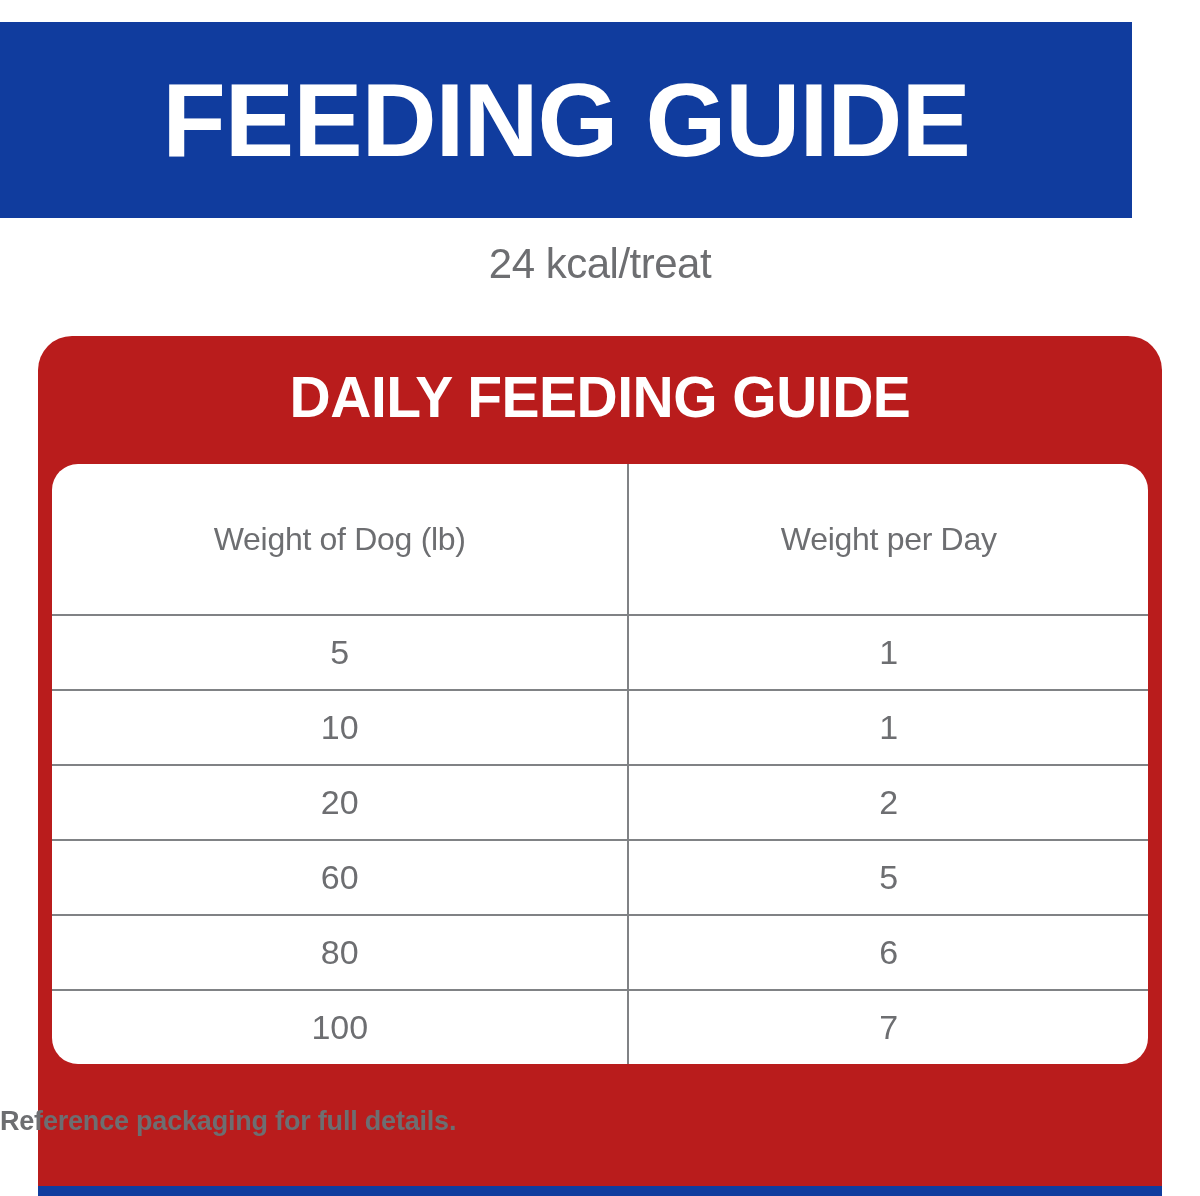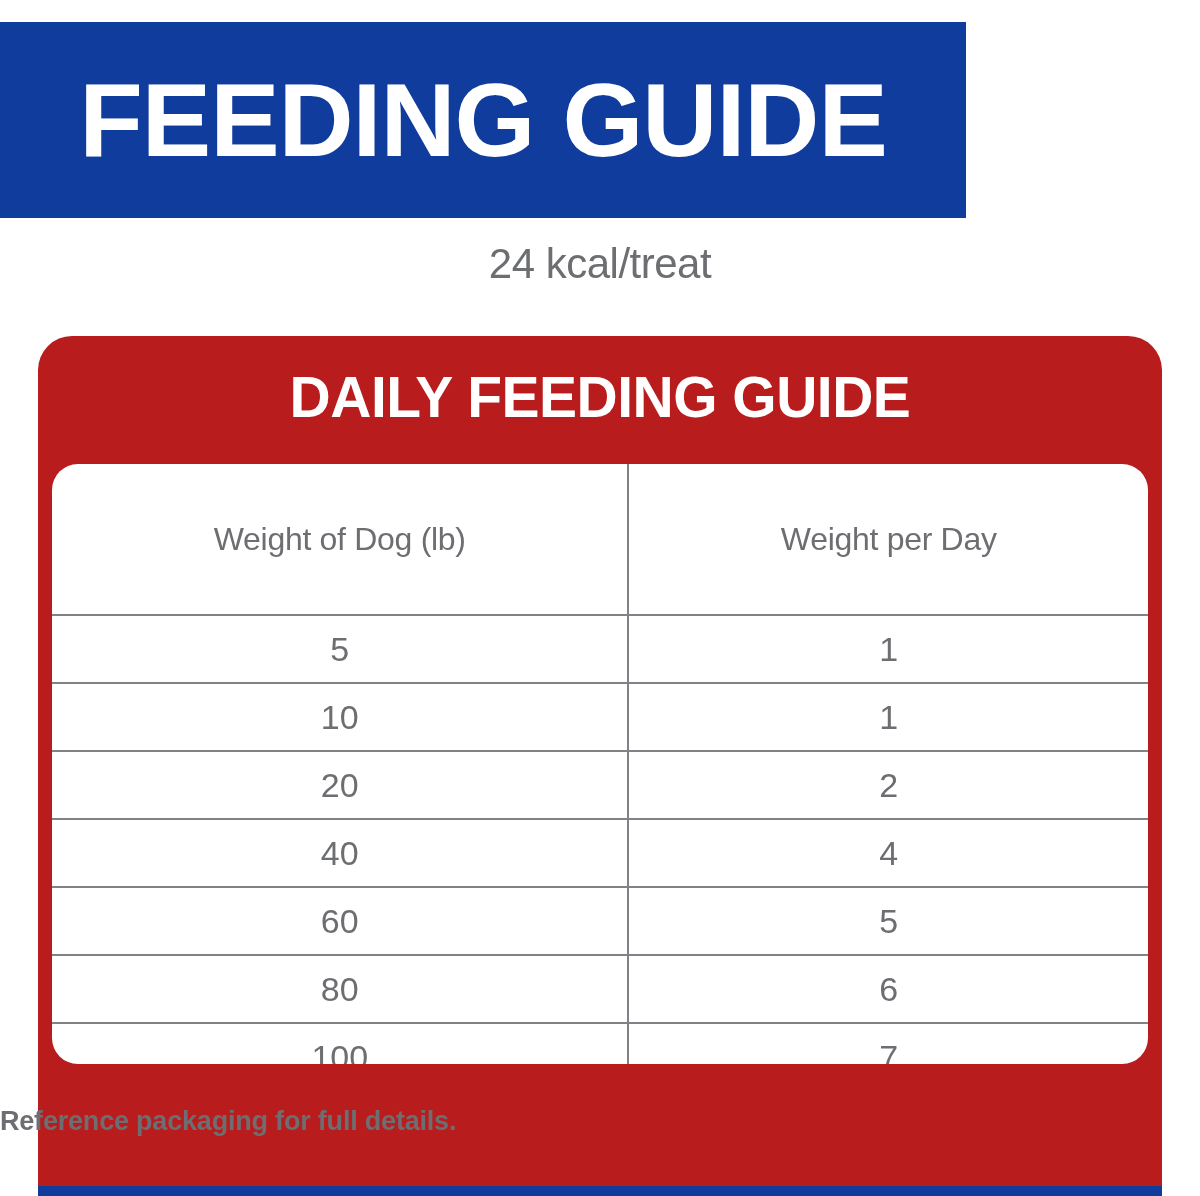--- a/index.html
+++ b/index.html
@@ -13,21 +13,21 @@
     font-family: "Liberation Sans", sans-serif;
     position: relative;
     overflow: hidden;
   }
 
   
   .banner {
     position: absolute;
     left: 0;
     top: 22px;
-    width: 966px;
+    width: 1132px;
     height: 196px;
     background: #103c9e;
     display: flex;
     align-items: center;
     justify-content: center;
   }
   .banner-title {
     color: #ffffff;
     font-size: 104px;
     font-weight: bold;
@@ -169,24 +169,20 @@
         </tr>
         <tr>
           <td class="col-left">10</td>
           <td>1</td>
         </tr>
         <tr>
           <td class="col-left">20</td>
           <td>2</td>
         </tr>
         <tr>
-          <td class="col-left">40</td>
-          <td>4</td>
-        </tr>
-        <tr>
           <td class="col-left">60</td>
           <td>5</td>
         </tr>
         <tr>
           <td class="col-left">80</td>
           <td>6</td>
         </tr>
         <tr class="last-row">
           <td class="col-left">100</td>
           <td>7</td>

